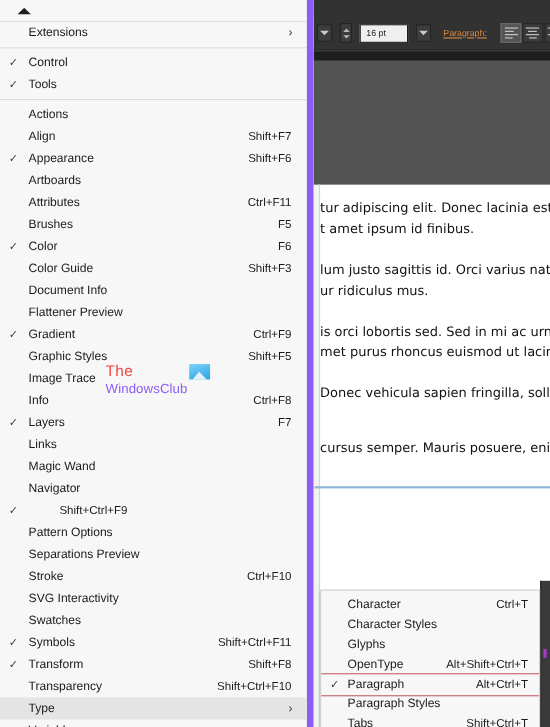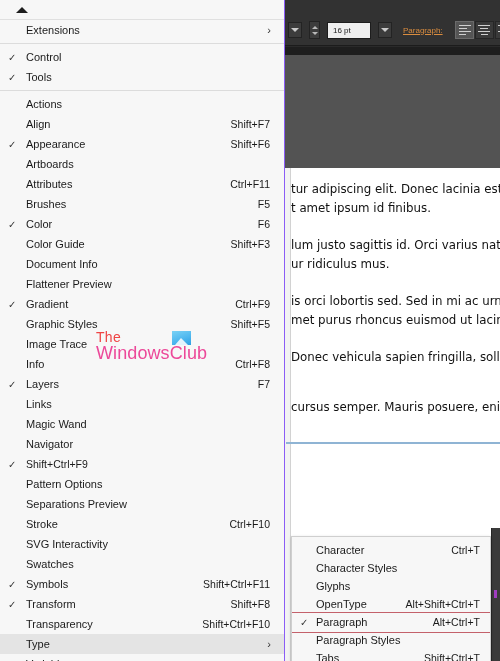--- a/index.html
+++ b/index.html
@@ -201,21 +201,21 @@
     background: #a03cc0;
   }
 
   
   .menu {
     position: absolute;
     left: 0; top: 0;
     width: 285px;
     height: 661px;
     background: #f7f7f7;
-    border-right: 1px solid #8b5cf6;
+    border-right: 6px solid #8b5cf6;
     font-size: 11px;
     color: #1a1a1a;
     overflow: hidden;
   }
 
   .menu-scroll-up {
     height: 20px;
     position: relative;
     border-bottom: 1px solid #e0e0e0;
   }
@@ -243,21 +243,21 @@
     left: 8px; top: 0;
     height: 100%;
     display: flex; align-items: center;
     font-size: 10px;
     color: #3a3a3a;
   }
   .mi .label { flex: 1; font-size: 11px; }
   .mi .shortcut {
     font-size: 10.5px;
     color: #1a1a1a;
-    margin-left: 0;
+    margin-left: 28px;
   }
   .mi .arrow {
     position: absolute;
     right: 13px; top: 0;
     height: 100%;
     display: flex; align-items: center;
     font-size: 11px;
     color: #333;
   }
   .mi.highlight { background: #e4e4e4; justify-content: flex-end; }
@@ -277,22 +277,22 @@
   }
   .watermark .line1 {
     font-family: "Liberation Sans", sans-serif;
     font-size: 14px;
     color: #ef4444;
     letter-spacing: 0.3px;
     line-height: 15px;
   }
   .watermark .line2 {
     font-family: "Liberation Sans", sans-serif;
-    font-size: 18px;
-    color: #ec4899;
+    font-size: 12px;
+    color: #8b5cf6;
     letter-spacing: 0.1px;
     line-height: 16px;
   }
   .watermark .logo {
     position: absolute;
     left: 76px; top: 1px;
     width: 19px; height: 14px;
     background: linear-gradient(160deg, #7ad2f5 0%, #4fb8ef 55%, #2f9fe3 100%);
   }
   .watermark .logo::after {

